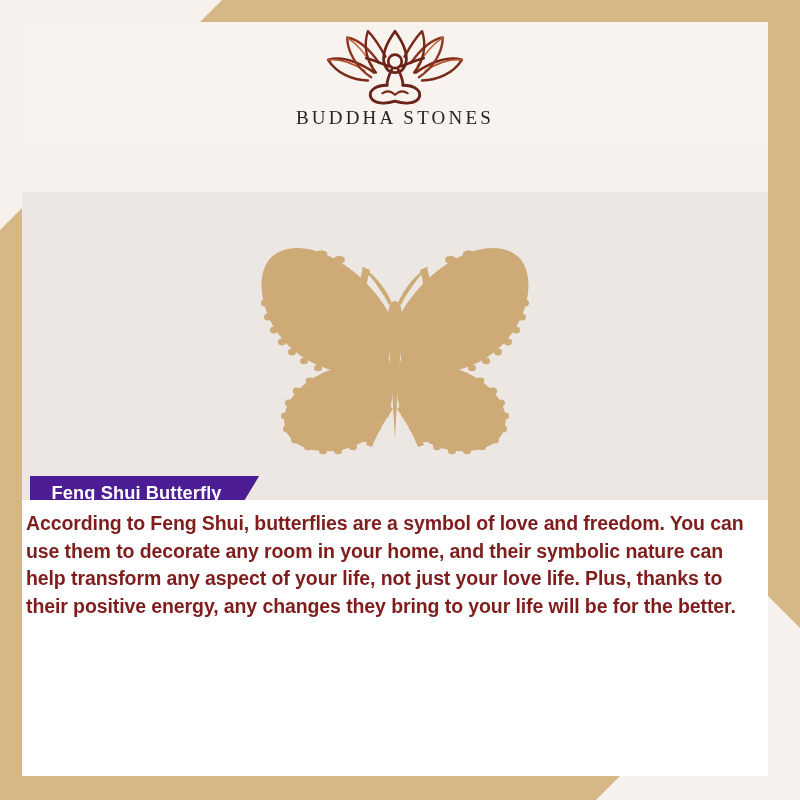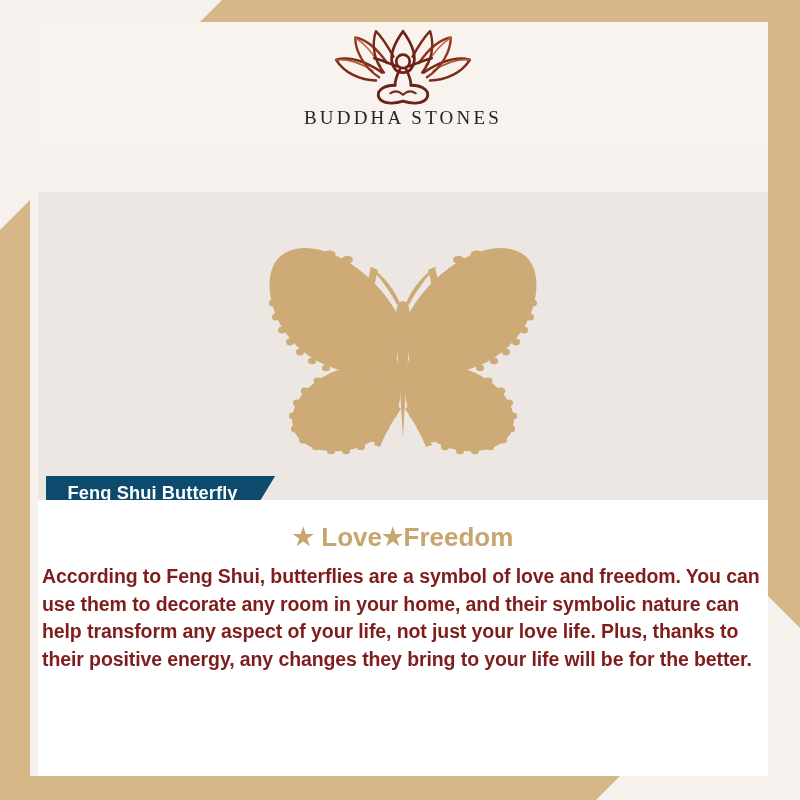--- a/index.html
+++ b/index.html
@@ -58,21 +58,20 @@
   }
 
   
   .page-inner {
     position: absolute;
     left: 22px;
     top: 22px;
     right: 32px;
     bottom: 24px;
     background: #f6f1ec;
-    margin-left: 16px;
   }
 
   
   .header {
     position: absolute;
     left: 0;
     top: 0;
     right: 0;
     height: 121px;
     background: #f8f3ef;
@@ -134,21 +133,21 @@
     margin-top: 4px;
   }
 
   
   .ribbon {
     position: absolute;
     left: 8px;
     top: 454px;
     height: 33px;
     padding: 0 34px 0 18px;
-    background: #0c4a6e;
+    background: #4c1d95;
     display: flex;
     align-items: center;
     clip-path: polygon(0 0, 100% 0, calc(100% - 20px) 100%, 0 100%);
     text-align: center;
   }
   .ribbon-text {
     color: #ffffff;
     font-size: 19px;
     font-weight: bold;
     letter-spacing: 0.1px;
@@ -390,18 +389,17 @@
           <ellipse cx="190" cy="182" rx="3.8" ry="3"></ellipse>
         </g>
       </svg>
     </div>
 
     <div class="ribbon">
       <span class="ribbon-text">Feng Shui Butterfly</span>
     </div>
 
     <div class="body-panel">
-      <div class="tagline"><span class="star">★</span> <span>Love</span><span class="star">★</span><span>Freedom</span></div>
       <p class="description">According to Feng Shui, butterflies are a symbol of love and freedom. You can use them to decorate any room in your home, and their symbolic nature can help transform any aspect of your life, not just your love life. Plus, thanks to their positive energy, any changes they bring to your life will be for the better.</p>
     </div>
 
   </div>
 </div>
 
 </body></html>

